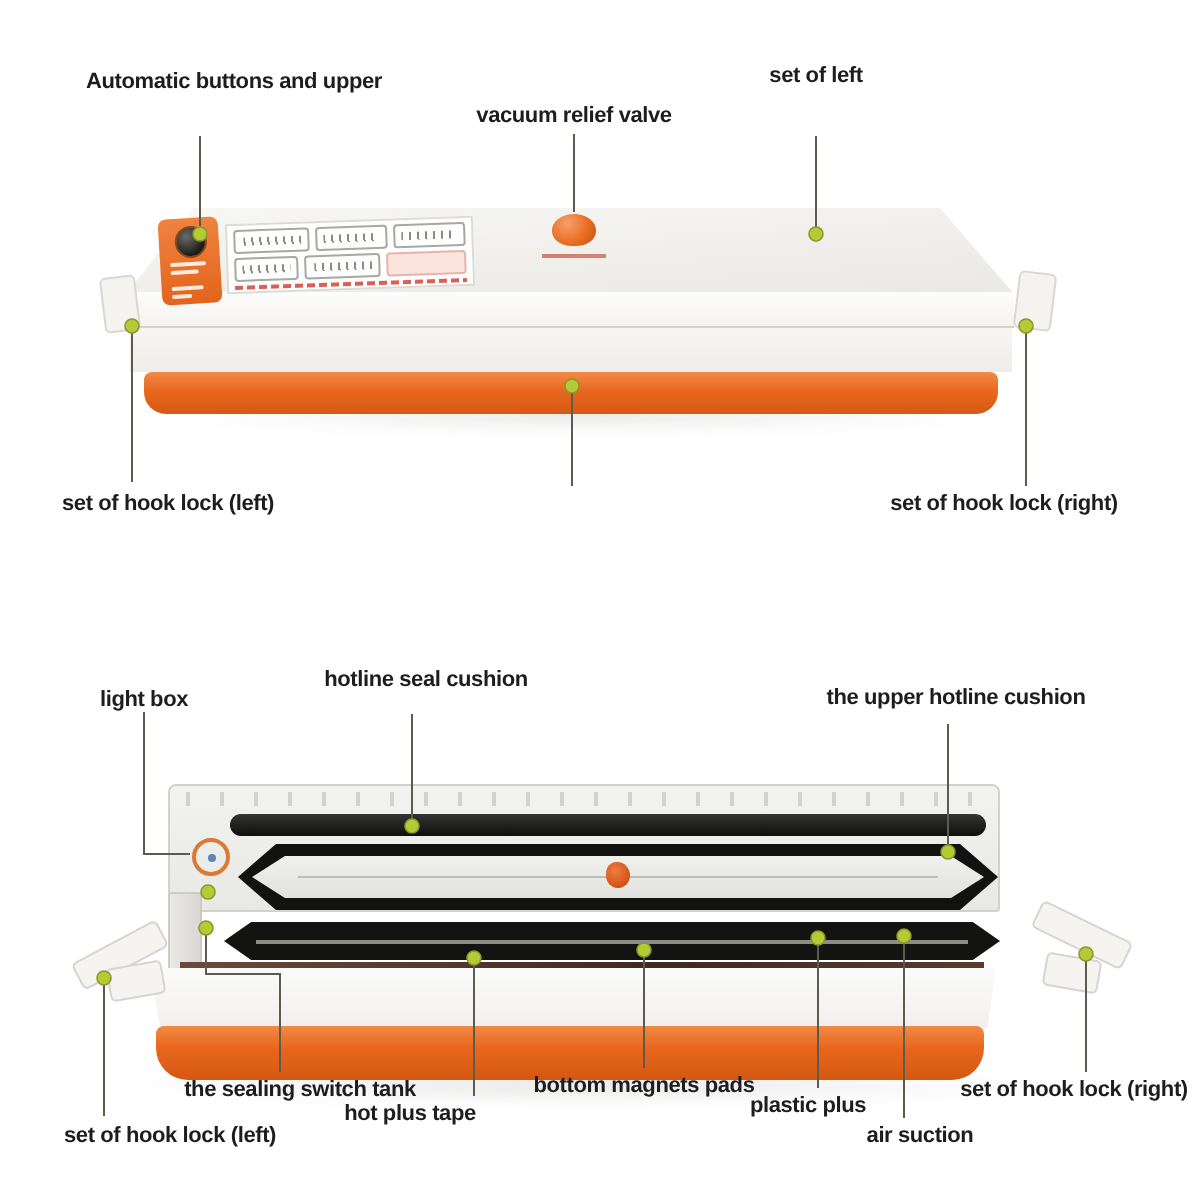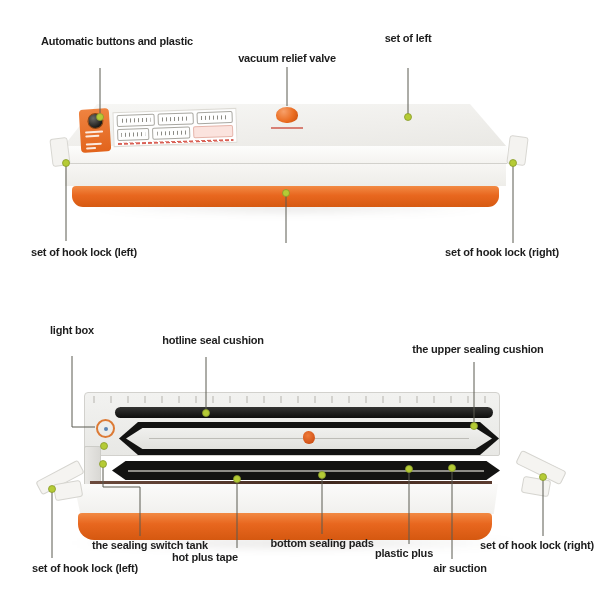--- a/index.html
+++ b/index.html
@@ -166,30 +166,30 @@
     <circle class="dot" cx="104" cy="446" r="3.5"></circle>
     <circle class="dot" cx="103" cy="464" r="3.5"></circle>
     <circle class="dot" cx="237" cy="479" r="3.5"></circle>
     <circle class="dot" cx="322" cy="475" r="3.5"></circle>
     <circle class="dot" cx="409" cy="469" r="3.5"></circle>
     <circle class="dot" cx="452" cy="468" r="3.5"></circle>
     <circle class="dot" cx="52" cy="489" r="3.5"></circle>
     <circle class="dot" cx="543" cy="477" r="3.5"></circle>
   </svg>
 
-  <div class="lbl" style="left:117px;top:35px;">Automatic buttons and plastic</div>
+  <div class="lbl" style="left:117px;top:35px;">Automatic buttons and upper</div>
   <div class="lbl" style="left:287px;top:32px;margin-top:20px;">vacuum relief valve</div>
   <div class="lbl" style="left:408px;top:32px;">set of left</div>
   <div class="lbl" style="left:84px;top:246px;">set of hook lock (left)</div>
   <div class="lbl" style="left:502px;top:246px;">set of hook lock (right)</div>
 
-  <div class="lbl" style="left:72px;top:324px;">light box</div>
+  <div class="lbl" style="left:72px;top:344px;">light box</div>
   <div class="lbl" style="left:213px;top:334px;">hotline seal cushion</div>
-  <div class="lbl" style="left:478px;top:343px;">the upper sealing cushion</div>
+  <div class="lbl" style="left:478px;top:343px;">the upper hotline cushion</div>
   <div class="lbl" style="left:150px;top:539px;">the sealing switch tank</div>
   <div class="lbl" style="left:85px;top:562px;">set of hook lock (left)</div>
   <div class="lbl" style="left:205px;top:551px;">hot plus tape</div>
-  <div class="lbl" style="left:322px;top:537px;">bottom sealing pads</div>
+  <div class="lbl" style="left:322px;top:537px;">bottom magnets pads</div>
   <div class="lbl" style="left:404px;top:547px;">plastic plus</div>
   <div class="lbl" style="left:460px;top:562px;">air suction</div>
   <div class="lbl" style="left:537px;top:539px;">set of hook lock (right)</div>
 
 </div>
 
 </body></html>

